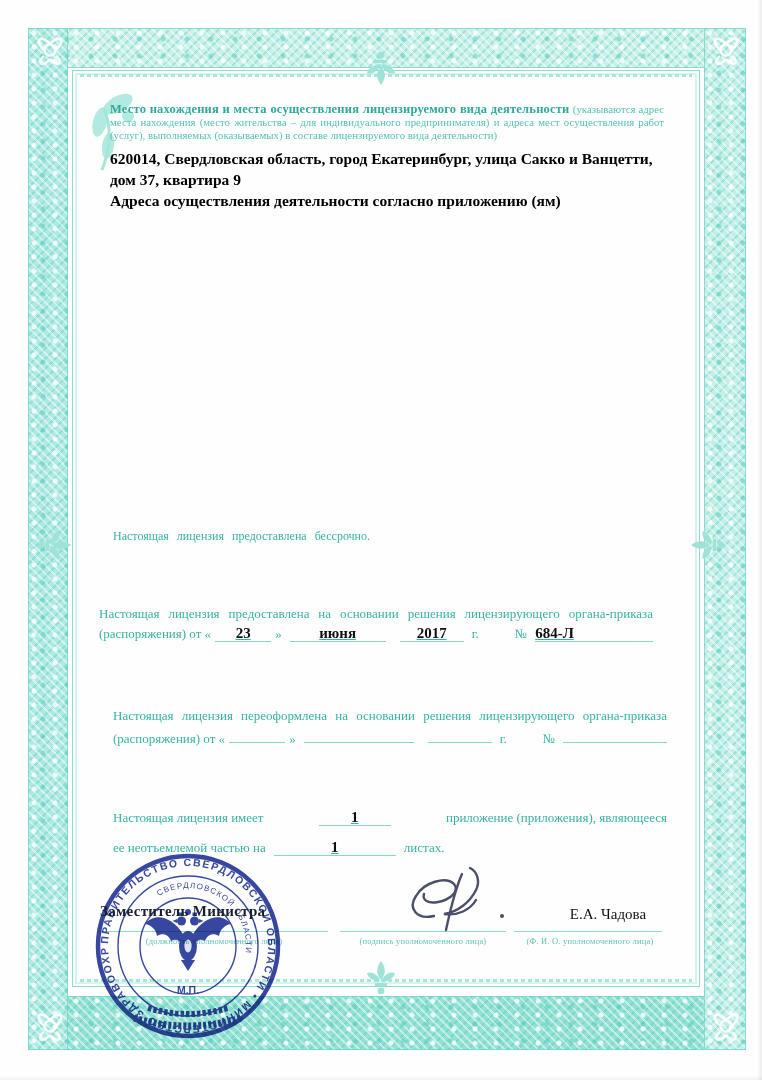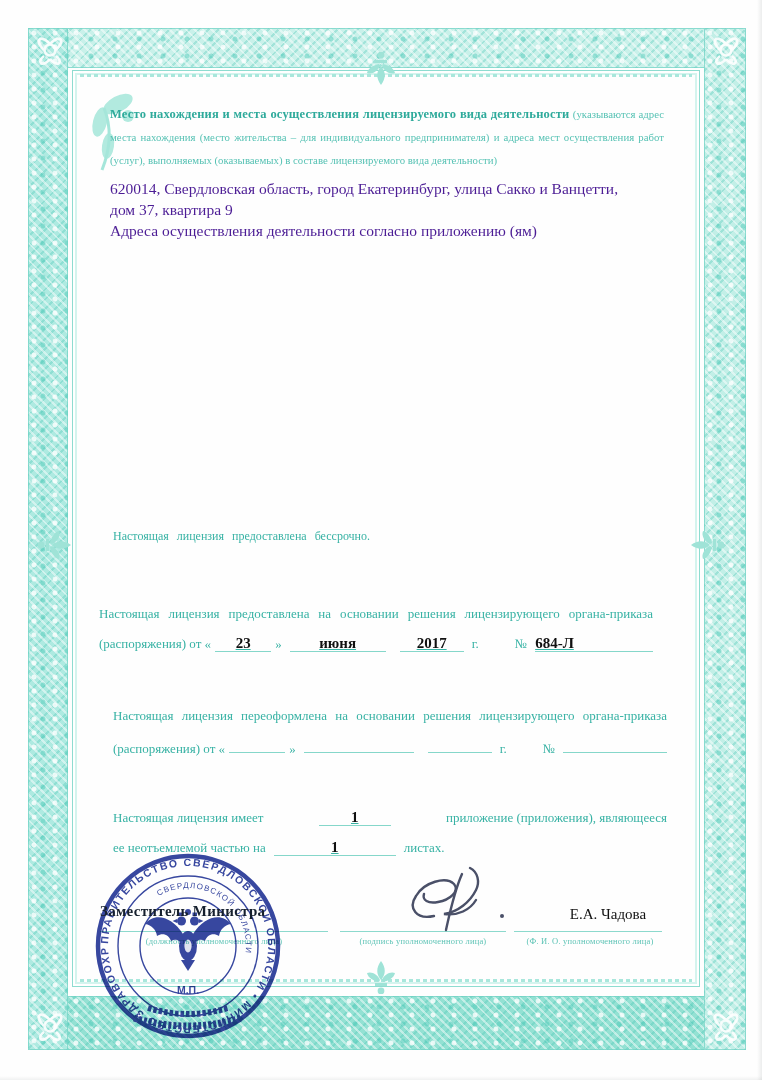--- a/index.html
+++ b/index.html
@@ -34,31 +34,31 @@
   .micro-top{top:74px}.micro-bottom{bottom:98px}
   .scan-edge-right{position:absolute;right:0;top:0;bottom:0;width:5px;z-index:8;
     background:linear-gradient(to left,rgba(80,90,90,.10),transparent);}
   .scan-edge-bottom{position:absolute;left:0;right:0;bottom:0;height:4px;z-index:8;
     background:linear-gradient(to top,rgba(80,90,90,.08),transparent);}
   .fleur{position:absolute;z-index:2;}
   .corner-bow{position:absolute;z-index:2;}
   
   .content{position:absolute;z-index:3;color:#37b2a4;}
   .loc{left:110px;top:103px;width:554px;}
-  .loc-head{margin:0;font-size:12.5px;line-height:23px;text-align:justify;}
+  .loc-head{margin:0;font-size:12.5px;line-height:13px;text-align:justify;}
   .loc-head strong{color:#2eaa9b;letter-spacing:.2px;}
   .loc-head .note{font-size:10.8px;color:#57c2b4;}
-  .addr{margin:6px 0 0 0;color:#4c1d95;font-weight:normal;font-size:15.5px;line-height:21px;}
+  .addr{margin:6px 0 0 0;color:#000000;font-weight:bold;font-size:15.5px;line-height:21px;}
   .addr span{display:block;}
   .validity{left:113px;top:529px;width:480px;font-size:12px;word-spacing:5px;}
   .para{width:554px;font-size:13px;}
   .para .l1{text-align:justify;text-align-last:justify;word-spacing:2px;}
   .grant{left:99px;top:606px;}
   .reissue{left:113px;top:708px;}
-  .fill-row{display:flex;align-items:baseline;margin-top:14px;white-space:nowrap;}
+  .fill-row{display:flex;align-items:baseline;margin-top:4px;white-space:nowrap;}
   .blank{display:inline-block;border-bottom:1.3px solid #85d7ca;text-align:center;
     line-height:15px;min-height:14px;text-decoration:underline;}
   .val{font-family:"Liberation Serif",serif;font-weight:bold;font-size:15px;color:#101010;}
   .w56{width:56px;margin:0 4px;}
   .w96{width:96px;margin:0 6px 0 8px;}
   .w64{width:64px;margin:0 8px;}
   .grow{flex:1;margin-left:8px;}
   .numlbl{margin-left:36px;}
   .attach{left:113px;top:810px;}
   .attach .row1{display:flex;align-items:baseline;white-space:nowrap;gap:47px;}

